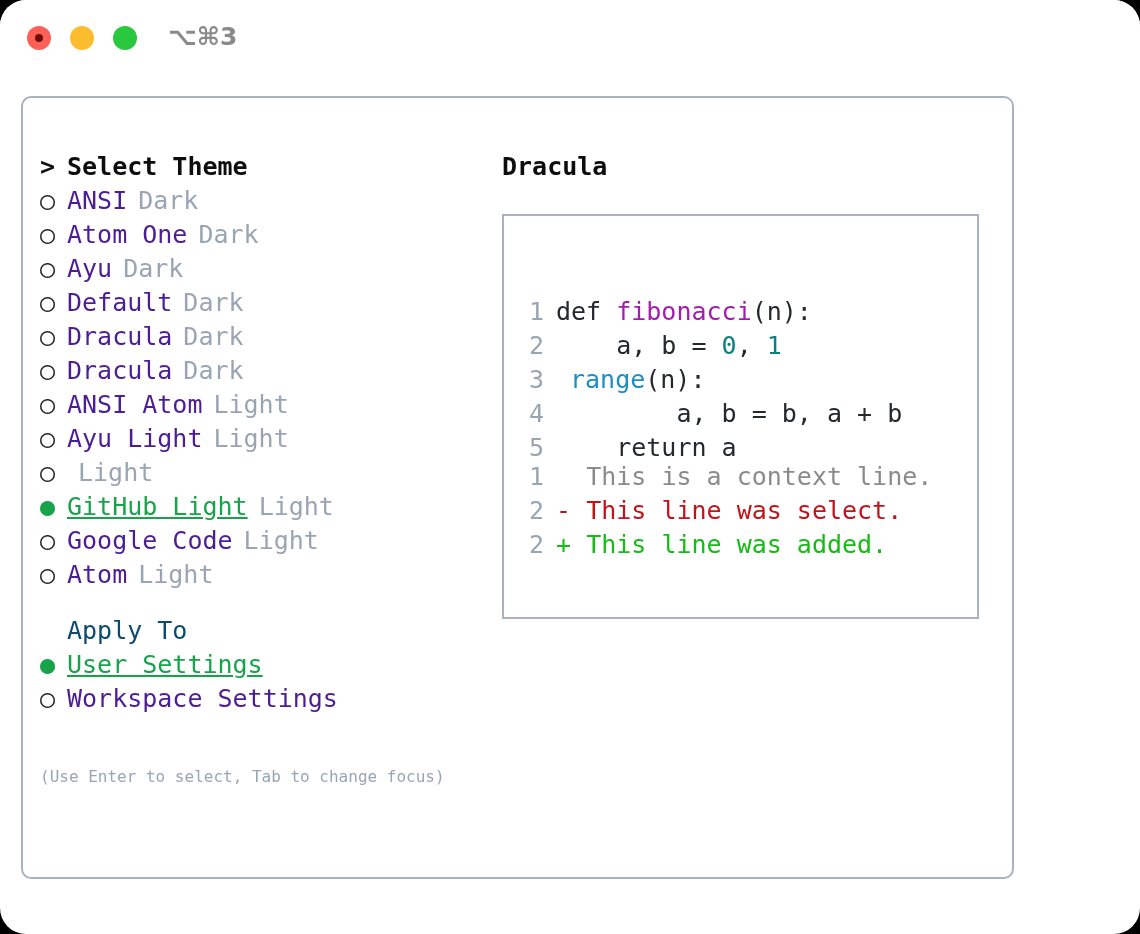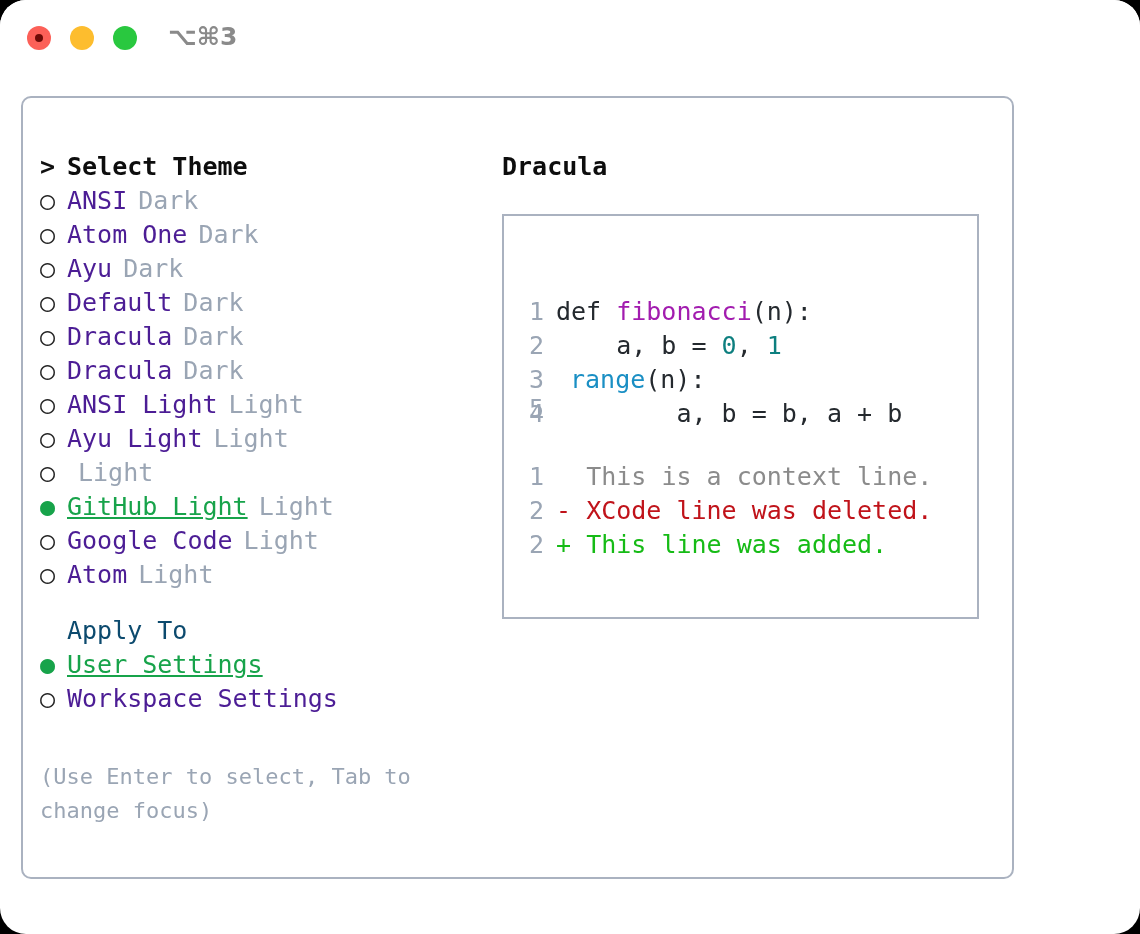--- a/index.html
+++ b/index.html
@@ -125,21 +125,21 @@
   }
   .section-title {
     color: #0c4a6e;
   }
 
   .spacer-sm { height: 22px; }
   .spacer-md { height: 38px; }
 
   .hint {
     margin-top: 4px;
-    font-size: 22px;
+    font-size: 16px;
     line-height: 34px;
     color: #9aa5b4;
     width: 410px;
     font-family: "DejaVu Sans Mono", monospace;
   }
 
   
   .right-col {
     position: absolute;
     left: 479px; top: 54px;
@@ -236,21 +236,21 @@
             <span class="row-label">Dracula</span>
             <span class="badge">Dark</span>
           </div>
           <div class="row">
             <span class="marker bullet-off">○</span>
             <span class="row-label">Dracula</span>
             <span class="badge">Dark</span>
           </div>
           <div class="row">
             <span class="marker bullet-off">○</span>
-            <span class="row-label">ANSI Light</span>
+            <span class="row-label">ANSI Atom</span>
             <span class="badge">Light</span>
           </div>
           <div class="row">
             <span class="marker bullet-off">○</span>
             <span class="row-label">Ayu Light</span>
             <span class="badge">Light</span>
           </div>
           <div class="row">
             <span class="marker bullet-off">○</span>
             <span class="badge">Light</span>
@@ -296,25 +296,25 @@
     </div>
 
     <div class="right-col">
       <div class="preview-title">Dracula</div>
       <div class="code-box">
         <div id="code-lines">
             <div class="code-line"><span class="lno">1</span><span class="code-text">def </span><span class="tok-fn">fibonacci</span><span class="code-text">(n):</span></div>
             <div class="code-line"><span class="lno">2</span><span class="code-text">    a, b = </span><span class="tok-num">0</span><span class="code-text">, </span><span class="tok-num">1</span></div>
             <div class="code-line"><span class="lno">3</span><span class="tok-call">range</span><span class="code-text">(n):</span></div>
             <div class="code-line"><span class="lno">4</span><span class="code-text">        a, b = b, a + b</span></div>
-            <div class="code-line"><span class="lno">5</span></div>
+            <div class="code-line"><span class="lno">5</span><span class="code-text">    return a</span></div>
           </div>
         <div class="diff-gap"></div>
         <div id="diff-lines">
             <div class="code-line"><span class="lno">1</span><span class="diff-ctx"> </span><span class="diff-ctx"> </span><span class="diff-ctx">This is a context line.</span></div>
-            <div class="code-line"><span class="lno">2</span><span class="diff-del">-</span><span class="diff-del"> </span><span class="diff-del">XCode line was deleted.</span></div>
+            <div class="code-line"><span class="lno">2</span><span class="diff-del">-</span><span class="diff-del"> </span><span class="diff-del">This line was select.</span></div>
             <div class="code-line"><span class="lno">2</span><span class="diff-add">+</span><span class="diff-add"> </span><span class="diff-add">This line was added.</span></div>
           </div>
       </div>
     </div>
 
   </div>
 </div>
 
 </body></html>

